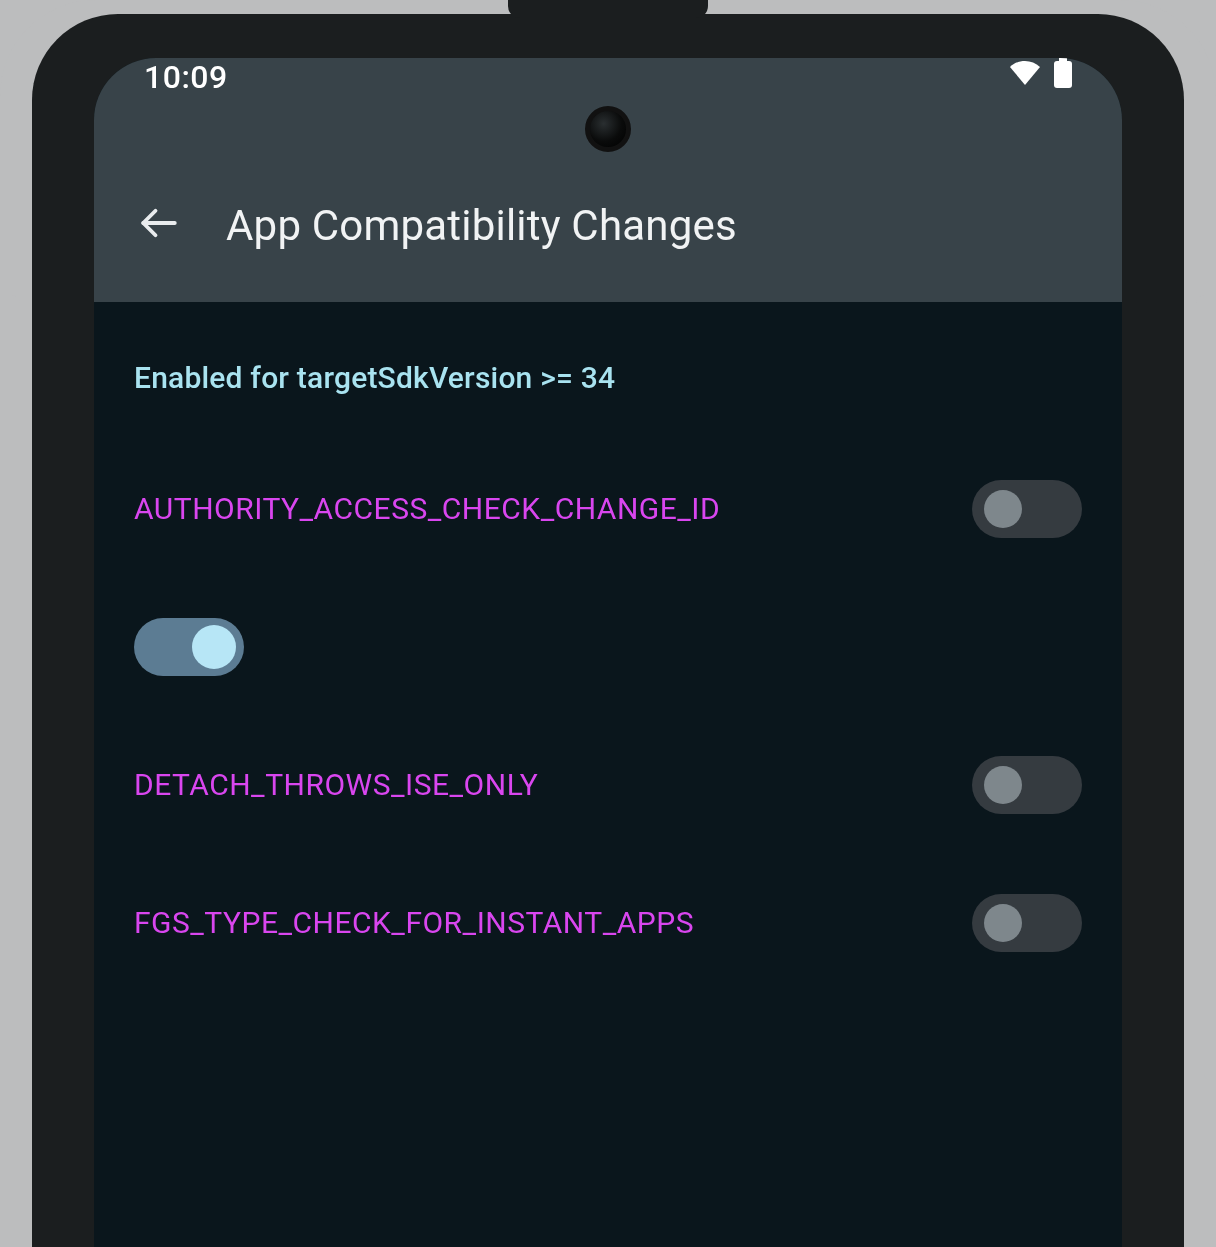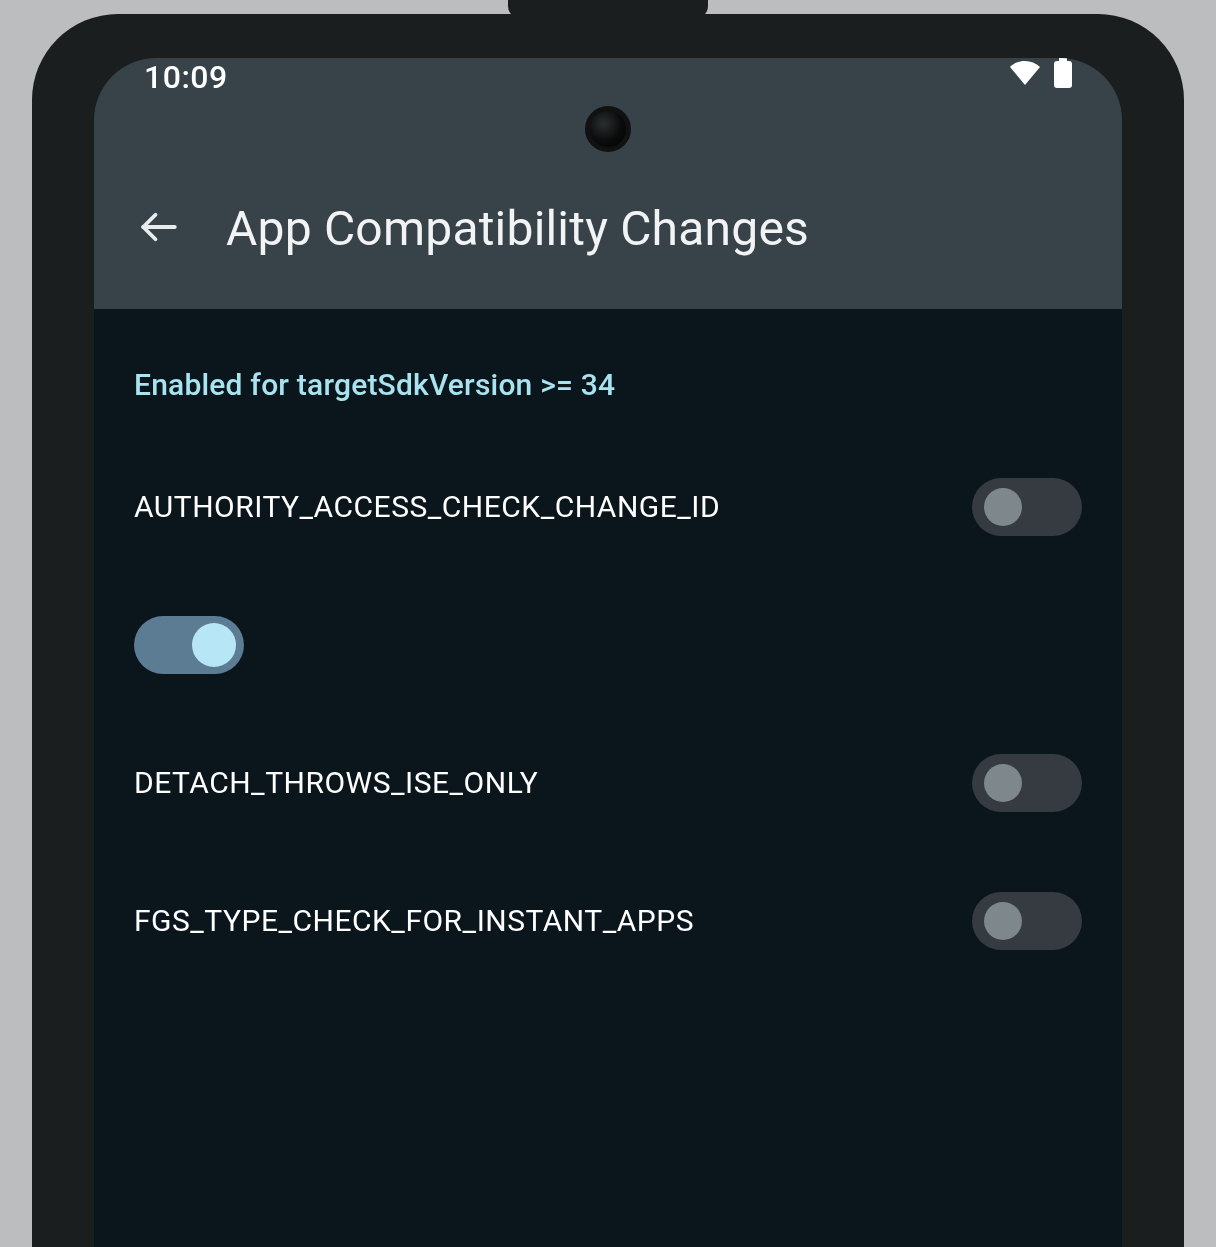--- a/index.html
+++ b/index.html
@@ -146,46 +146,46 @@
     width: 50px;
     height: 50px;
     display: flex;
     align-items: center;
     justify-content: center;
     color: #e9ecee;
     cursor: pointer;
   }
   .app-title {
     color: #f1f3f4;
-    font-size: 48px;
+    font-size: 42px;
     font-weight: 400;
     letter-spacing: 0.2px;
   }
 
   
   .content {
     padding: 58px 40px 0 40px;
   }
   .section-header {
     color: #a9e3f0;
     font-size: 30px;
     font-weight: 500;
-    margin-bottom: 36px;
+    margin-bottom: 45px;
     letter-spacing: 0.2px;
   }
   .setting-row {
     display: flex;
     align-items: center;
     justify-content: space-between;
     gap: 32px;
     min-height: 138px;
     padding: 20px 0;
   }
   .setting-label {
-    color: #ffffff;
+    color: #d946ef;
     font-size: 30px;
     font-weight: 400;
     letter-spacing: 0.5px;
     line-height: 1.35;
     word-break: break-word;
     flex: 1;
   }
 
   
   .toggle {

